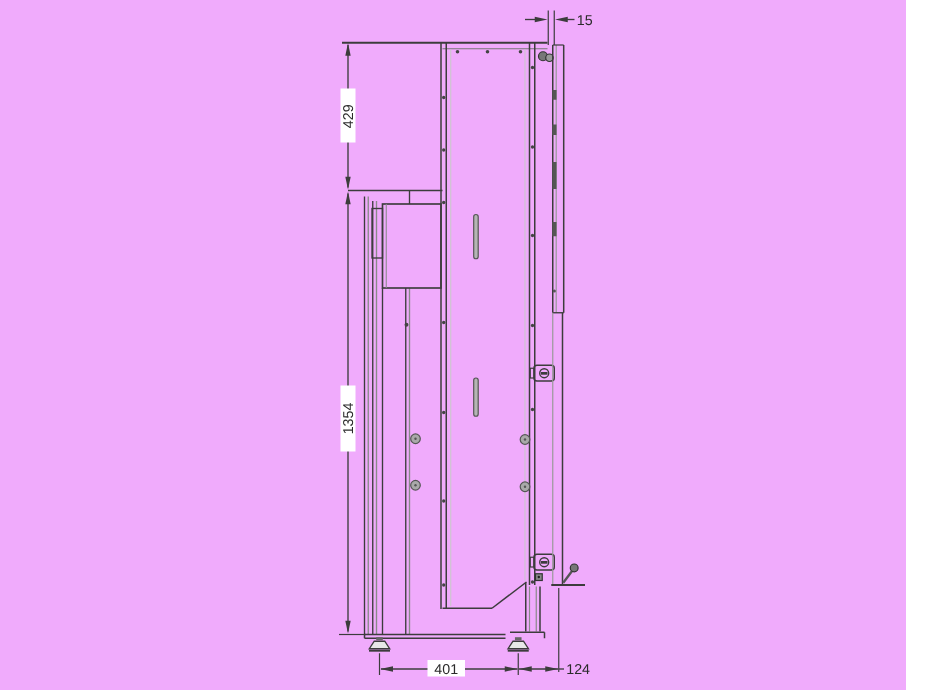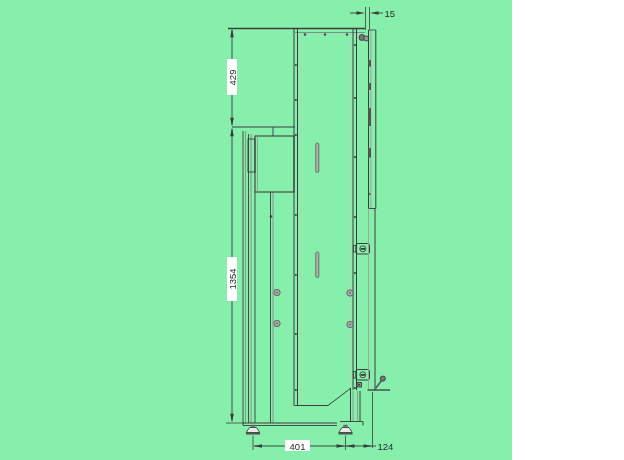--- a/index.html
+++ b/index.html
@@ -1,16 +1,16 @@
 <!DOCTYPE html>
 <html><head>
 <meta charset="utf-8">
 <style>
   html,body{margin:0;padding:0;background:#ffffff;}
-  .stage{position:relative;width:512px;height:460px;background:#86efac;overflow:hidden;
+  .stage{position:relative;width:604px;height:460px;background:#f0abfc;overflow:hidden;
          font-family:"Liberation Sans", sans-serif;}
   svg{position:absolute;left:0;top:0;}
   text{font-family:"Liberation Sans", sans-serif;font-size:9.5px;fill:#2b2b2b;}
 </style>
 </head>
 <body>
 
 <div class="stage">
 <svg width="624" height="460" viewBox="0 0 624 460">
 

